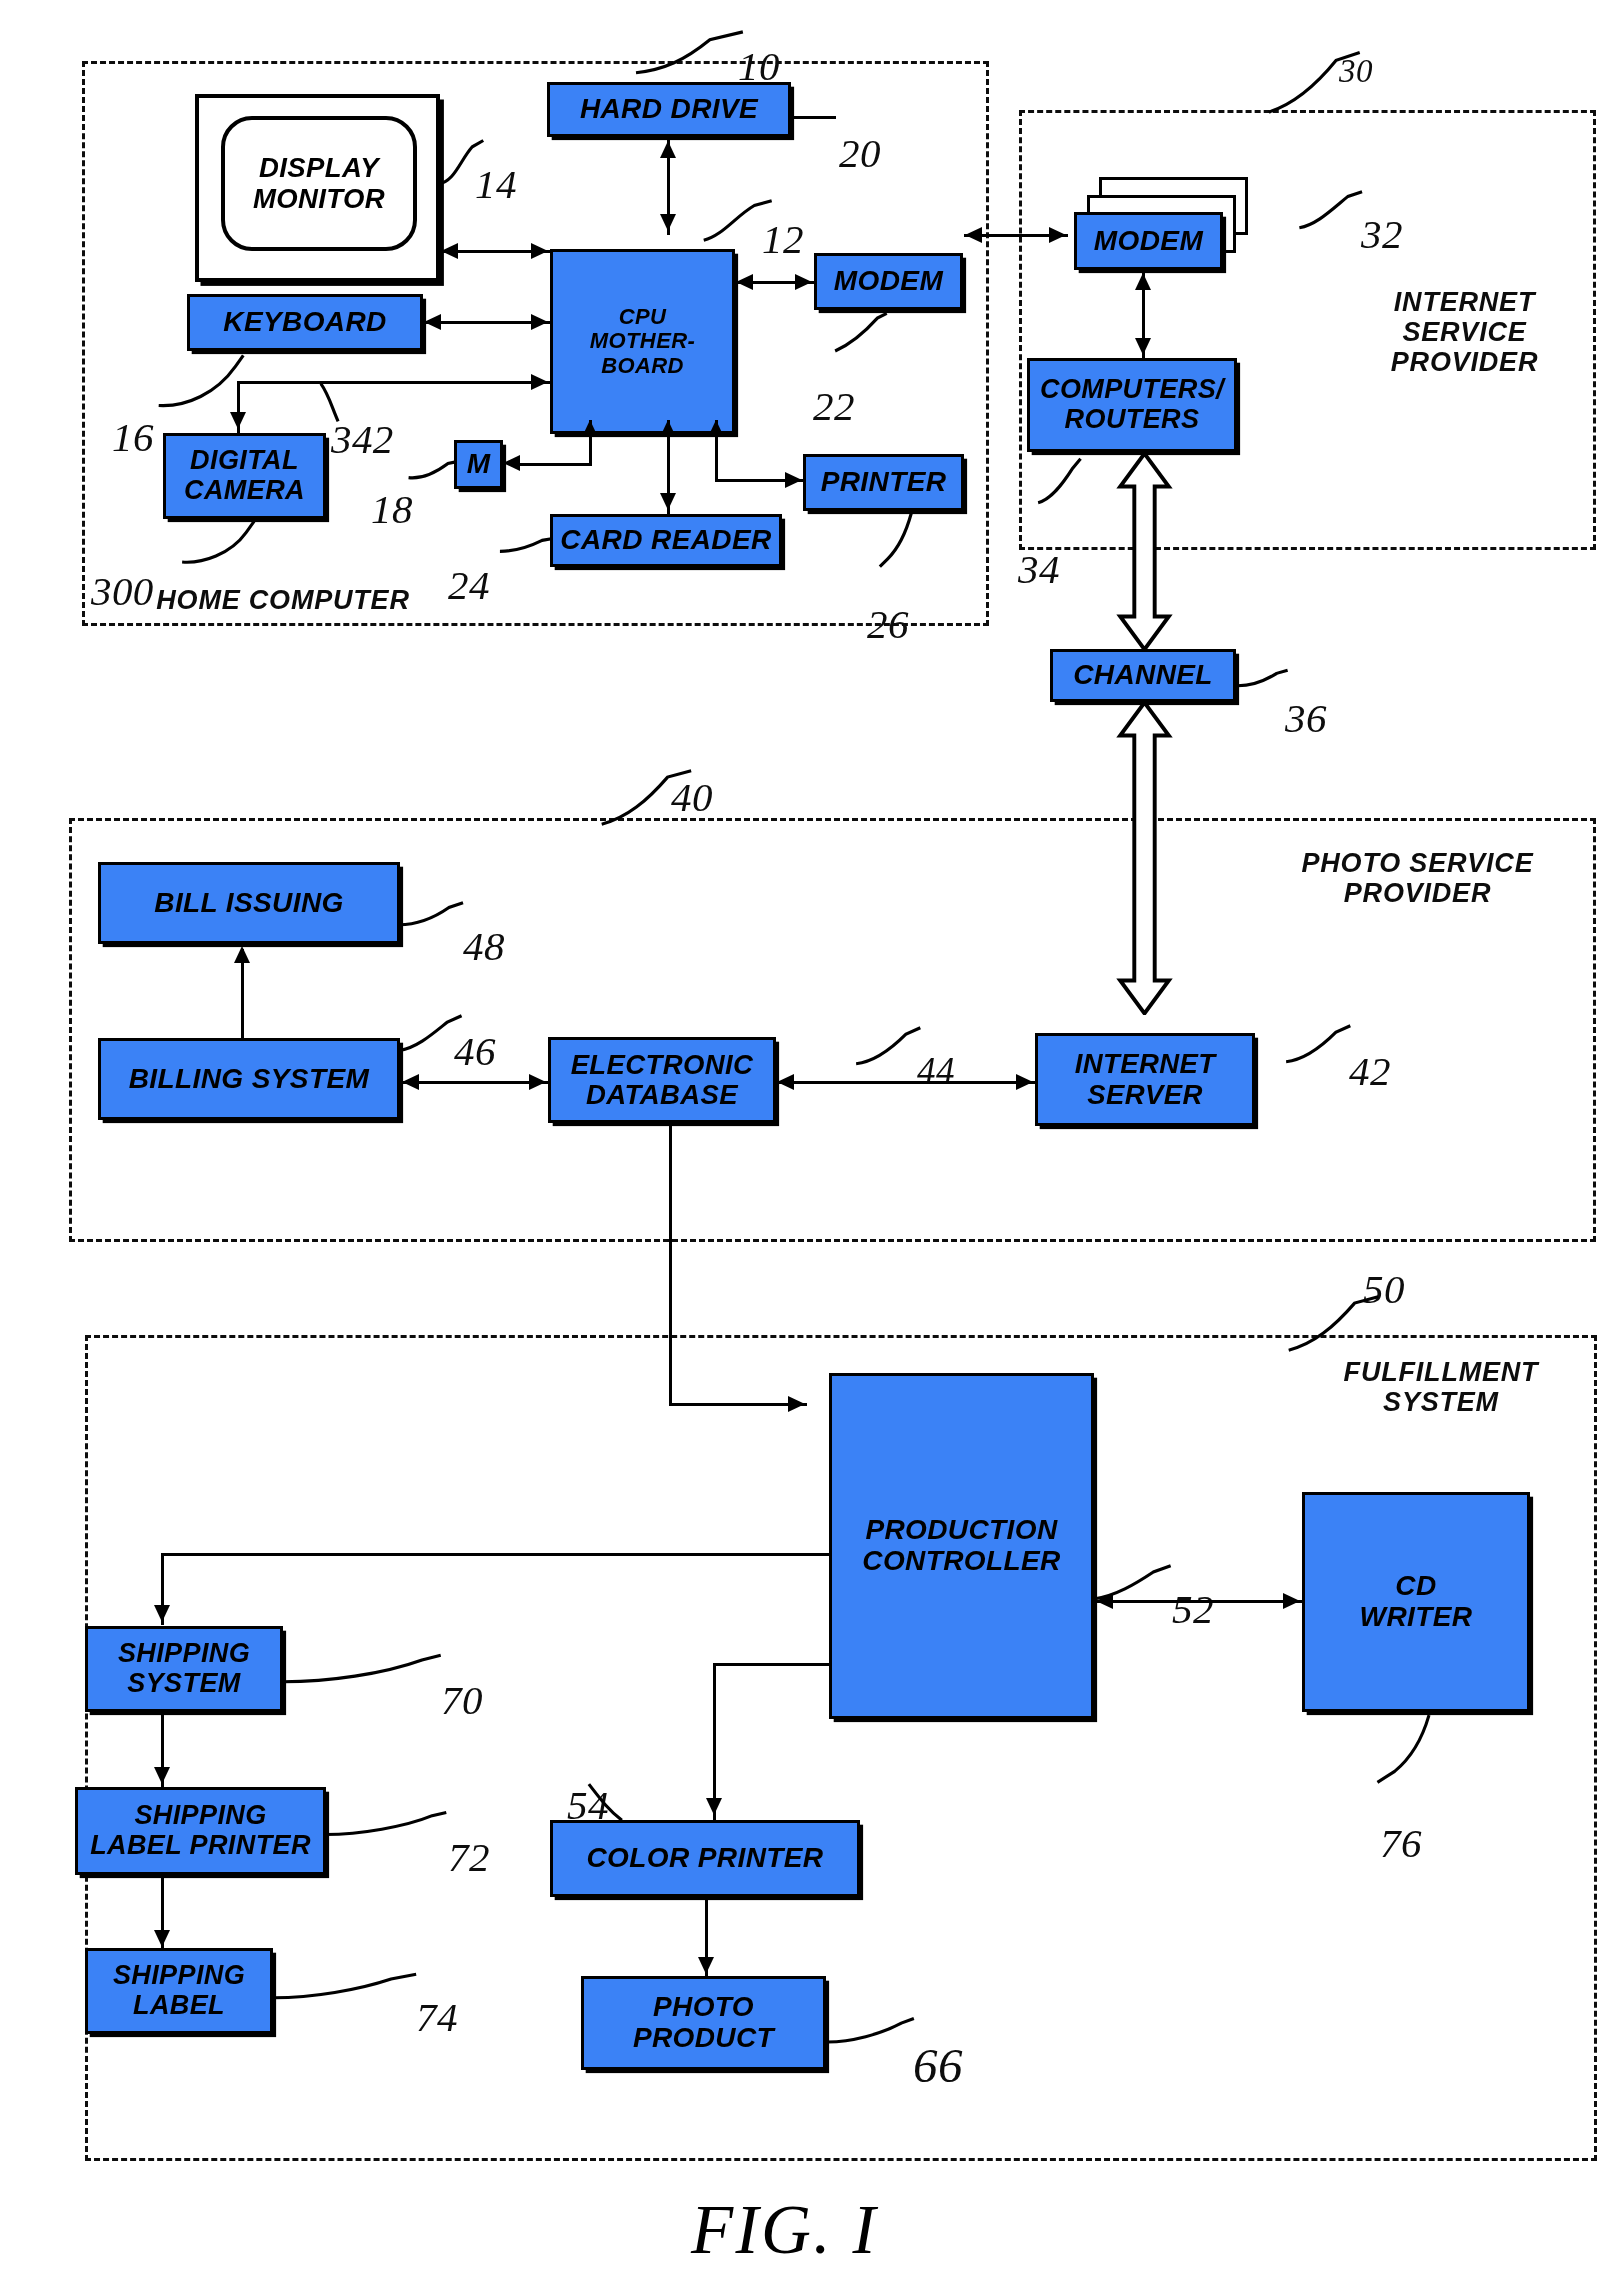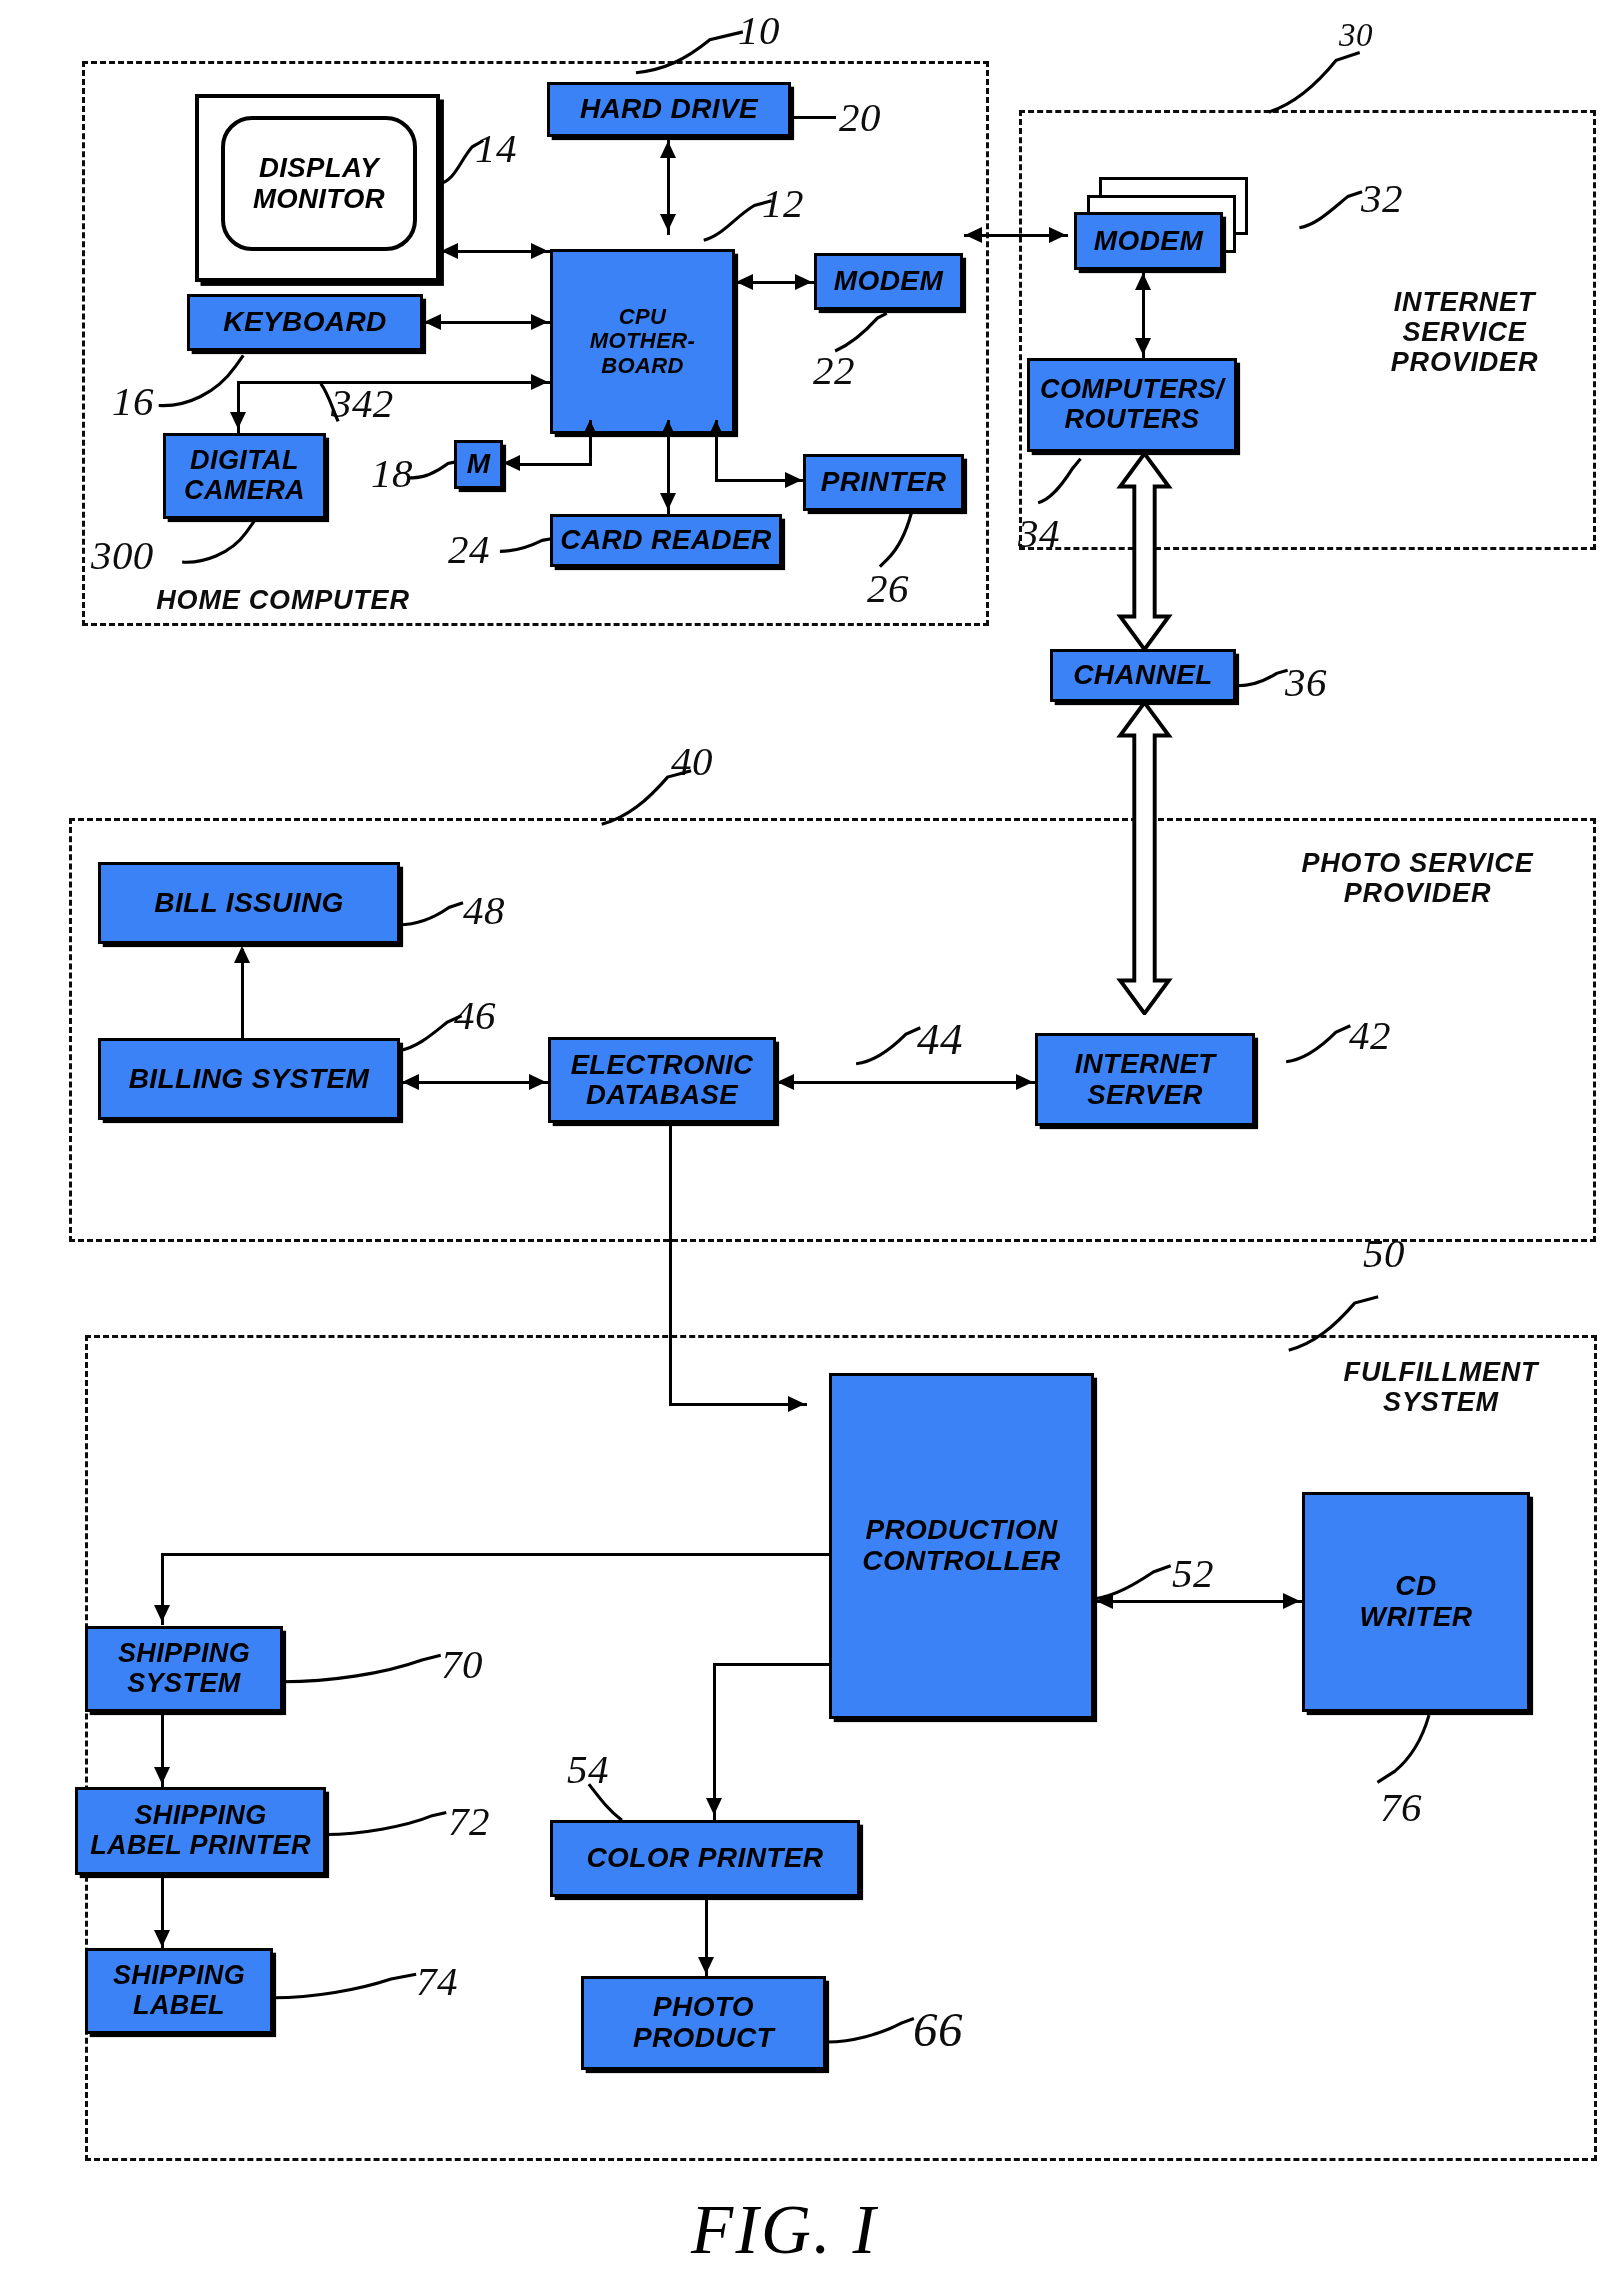--- a/index.html
+++ b/index.html
@@ -84,20 +84,21 @@
   }
   
   .ref {
     position: absolute;
     font-style: italic;
     font-weight: 500;
     color: #0d0d0d;
     font-family: "Liberation Serif", serif;
     letter-spacing: 0.4px;
     white-space: nowrap;
+    margin-top: 36px;
   }
   
   .hline, .vline {
     position: absolute;
     background: #000;
   }
   .hline { height: 3.1px; }
   .vline { width: 3.1px; }
   .arrow {
     position: absolute;
@@ -331,21 +332,21 @@
     <path d="M4,50 C26,46 44,30 64,14 L82,6" stroke="#000" stroke-width="4" fill="none"></path>
   </svg>
 
   <div class="vline" style="left:241px; top:949px; height:91px;"></div>
   <div class="arrow arr-u" style="left:234px; top:946px;"></div>
 
   <div class="box" style="left:548px; top:1037px; width:228px; height:86px; font-size:27.5px;">
     <span>ELECTRONIC
 DATABASE</span>
   </div>
-  <div class="ref" style="left:917px; top:1013px; font-size:45px;">44</div>
+  <div class="ref" style="left:917px; top:1013px; font-size:37px;">44</div>
   <svg class="leader" style="left:853px; top:1023px;" width="72" height="47" viewBox="0 0 92 60">
     <path d="M4,52 C26,50 48,34 68,14 L86,6" stroke="#000" stroke-width="4" fill="none"></path>
   </svg>
 
   <div class="hline" style="left:401px; top:1081px; width:148px;"></div>
   <div class="arrow arr-l" style="left:402px; top:1074px;"></div>
   <div class="arrow arr-r" style="left:529px; top:1074px;"></div>
 
   <div class="box" style="left:1035px; top:1033px; width:220px; height:93px; font-size:27.5px;">
     <span>INTERNET

